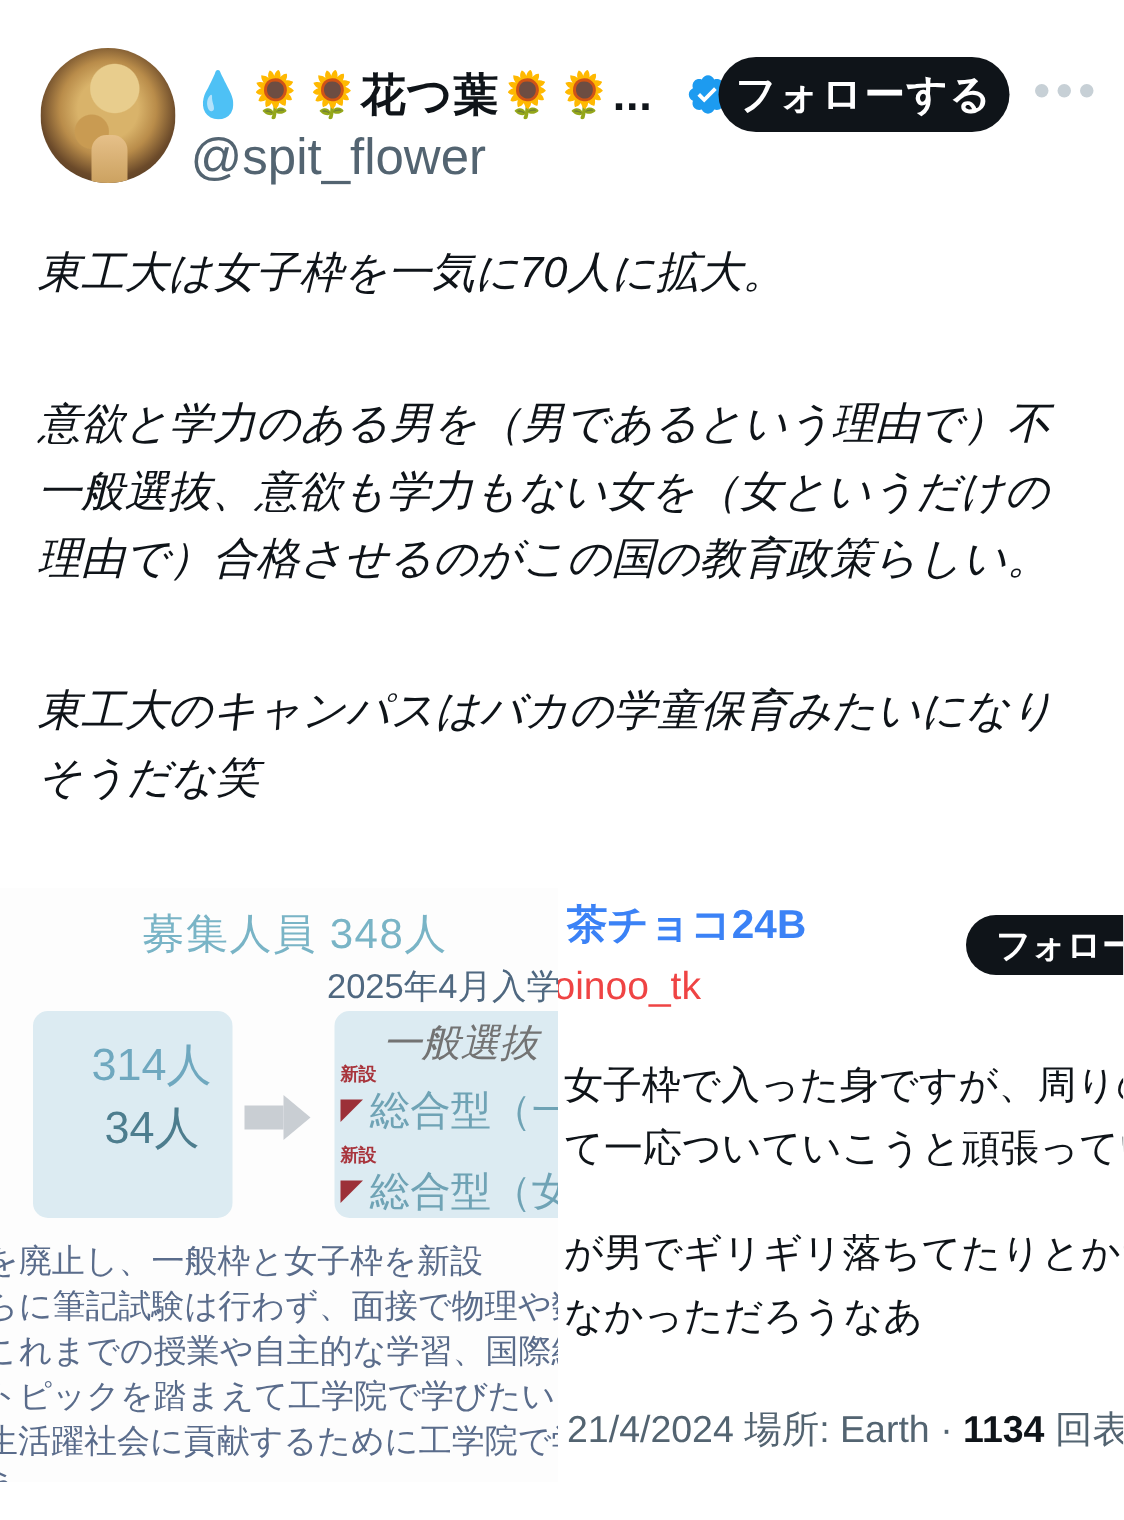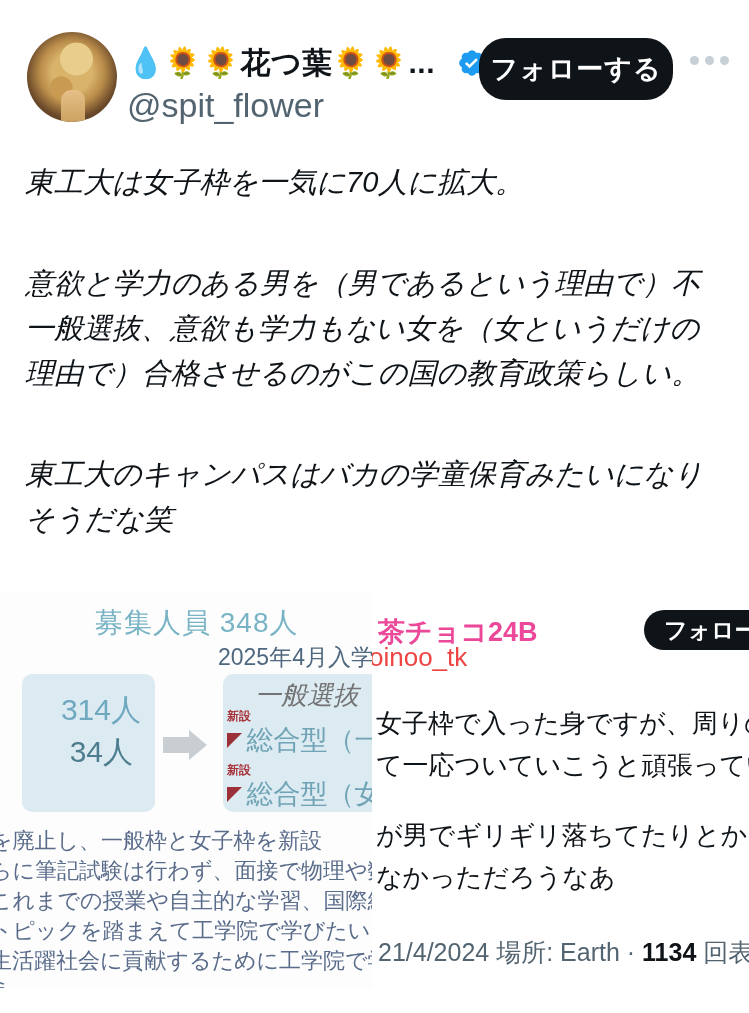--- a/index.html
+++ b/index.html
@@ -13,21 +13,21 @@
       radial-gradient(circle at 38% 62%, #c99b52 0 14%, rgba(0,0,0,0) 15%),
       radial-gradient(circle at 55% 30%, #e8cd8d 0 20%, rgba(0,0,0,0) 21%),
       radial-gradient(circle at 50% 45%, #d9b36a 0 30%, #b98c4a 48%, #6b4a2a 68%, #3a2c1e 100%);
     overflow:hidden; }
   .avatar::after { content:""; position:absolute; left:34px; top:58px; width:24px; height:34px;
     background:linear-gradient(#e6c089,#caa05e); border-radius:10px 10px 4px 4px; }
   .name-row { position:absolute; left:127px; top:42px; height:42px; display:flex; align-items:center; gap:22px; }
   .display-name { font-size:30px; font-weight:bold; letter-spacing:0.5px; white-space:nowrap; }
   .badge { width:30px; height:30px; flex:0 0 auto; }
   .handle { position:absolute; left:127px; top:86px; font-size:34px; color:#536471; }
-  .follow-btn { position:absolute; left:479px; top:38px; width:194px; height:62px; border-radius:27px;
+  .follow-btn { position:absolute; left:479px; top:38px; width:194px; height:50px; border-radius:27px;
     background:#0f1419; color:#fff; font-size:27px; font-weight:bold; border:none;
     display:flex; align-items:center; justify-content:center; letter-spacing:1px; cursor:pointer; }
   .more-btn { position:absolute; left:690px; top:56px; display:flex; gap:6px; cursor:pointer; }
   .more-btn i { width:9px; height:9px; border-radius:50%; background:#c7d0d6; }
 
   
   .tweet-text { position:absolute; left:25px; top:160px; width:706px; font-size:29px; line-height:45px; color:#0f1419; }
   .tweet-text .para { margin-bottom:56px; }
   .tweet-text .line { white-space:nowrap; overflow:hidden;font-style:italic; }
 
@@ -48,21 +48,21 @@
   .br-item { position:absolute; left:4px; white-space:nowrap; }
   .br-item .new-badge { display:block; font-size:12px; font-weight:bold; color:#a8343c; line-height:12px; }
   .br-item .flag { display:inline-block; width:0; height:0; vertical-align:middle;
     border-top:15px solid #9c3038; border-right:15px solid transparent; }
   .br-item .lbl { font-size:27px; color:#6fa3b5; vertical-align:middle; }
   .att-body { position:absolute; left:-10px; top:234px; width:420px; font-size:22px; line-height:30px; color:#5a6c8b; }
   .att-body .line { white-space:nowrap; }
 
   
   .quote { position:absolute; left:372px; top:592px; width:377px; height:396px; background:#fff; overflow:hidden; }
-  .q-name { position:absolute; left:6px; top:22px; font-size:27px; font-weight:bold; color:#ec4899; white-space:nowrap; }
+  .q-name { position:absolute; left:6px; top:6px; font-size:27px; font-weight:bold; color:#3b82f6; white-space:nowrap; }
   .q-handle { position:absolute; left:-3px; top:50px; font-size:26px; color:#ef4444; white-space:nowrap; }
   .q-follow { position:absolute; left:272px; top:18px; width:130px; height:40px; border-radius:20px;
     background:#0f1419; color:#fff; font-size:23px; font-weight:bold; border:none;
     display:flex; align-items:center; padding-left:20px; cursor:pointer; }
   .q-text { position:absolute; left:4px; font-size:26px; color:#0f1419; line-height:42px; }
   .q-text .line { white-space:nowrap; }
   .q-p1 { top:110px; }
   .q-p2 { top:222px; }
   .q-meta { position:absolute; left:6px; top:344px; font-size:25px; color:#536471; white-space:nowrap; }
   .q-meta .views { font-weight:bold; color:#0f1419; }

